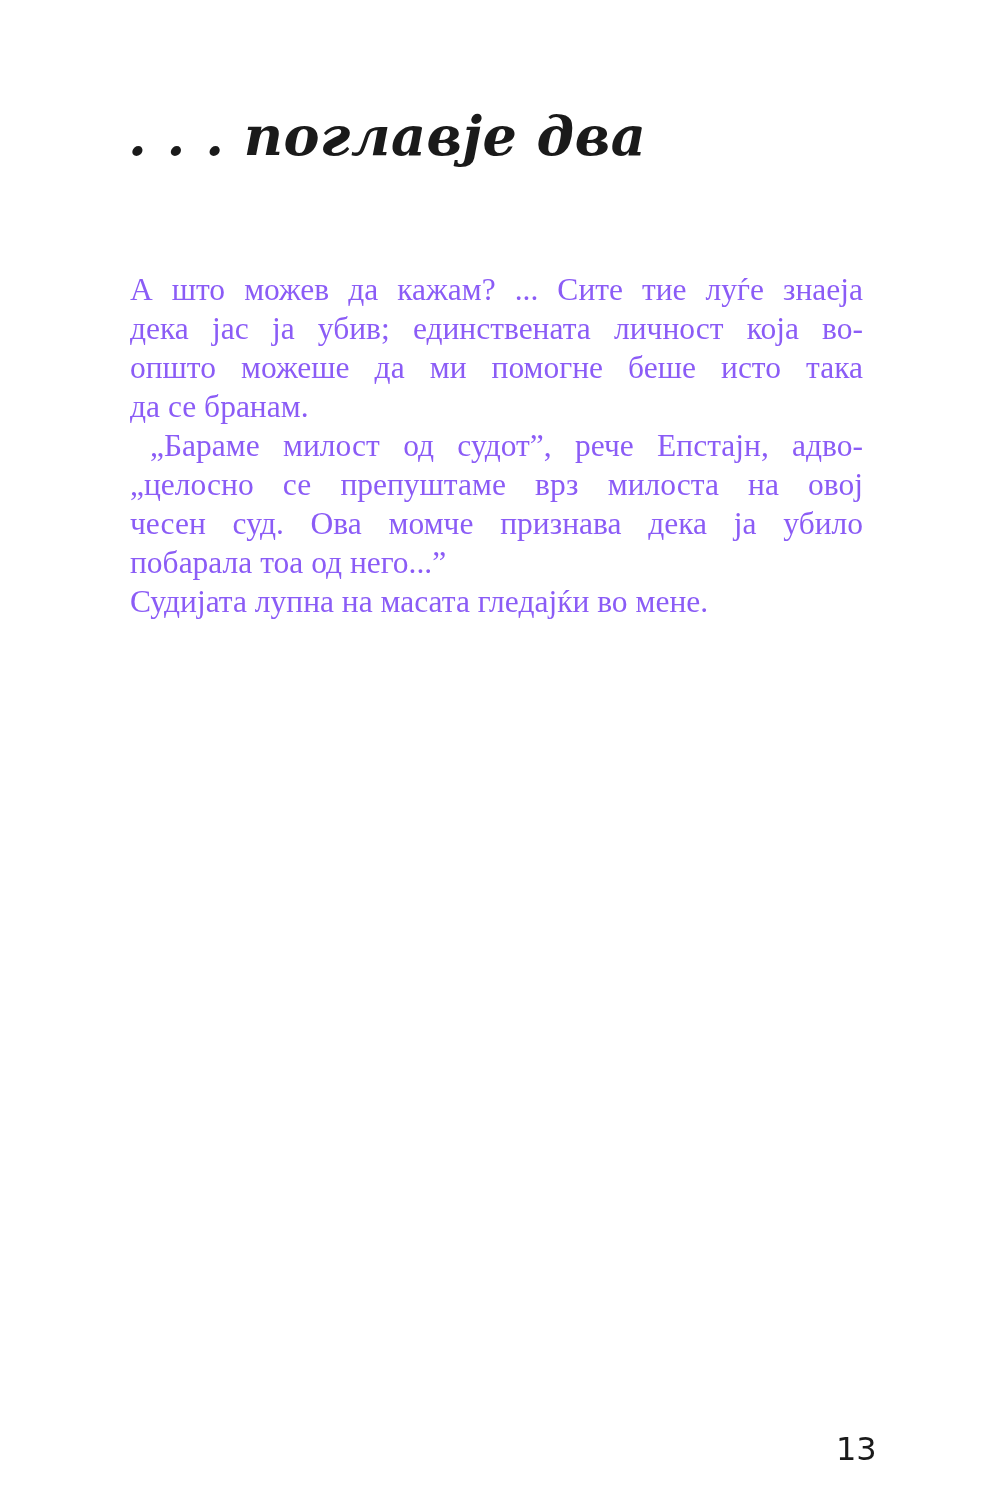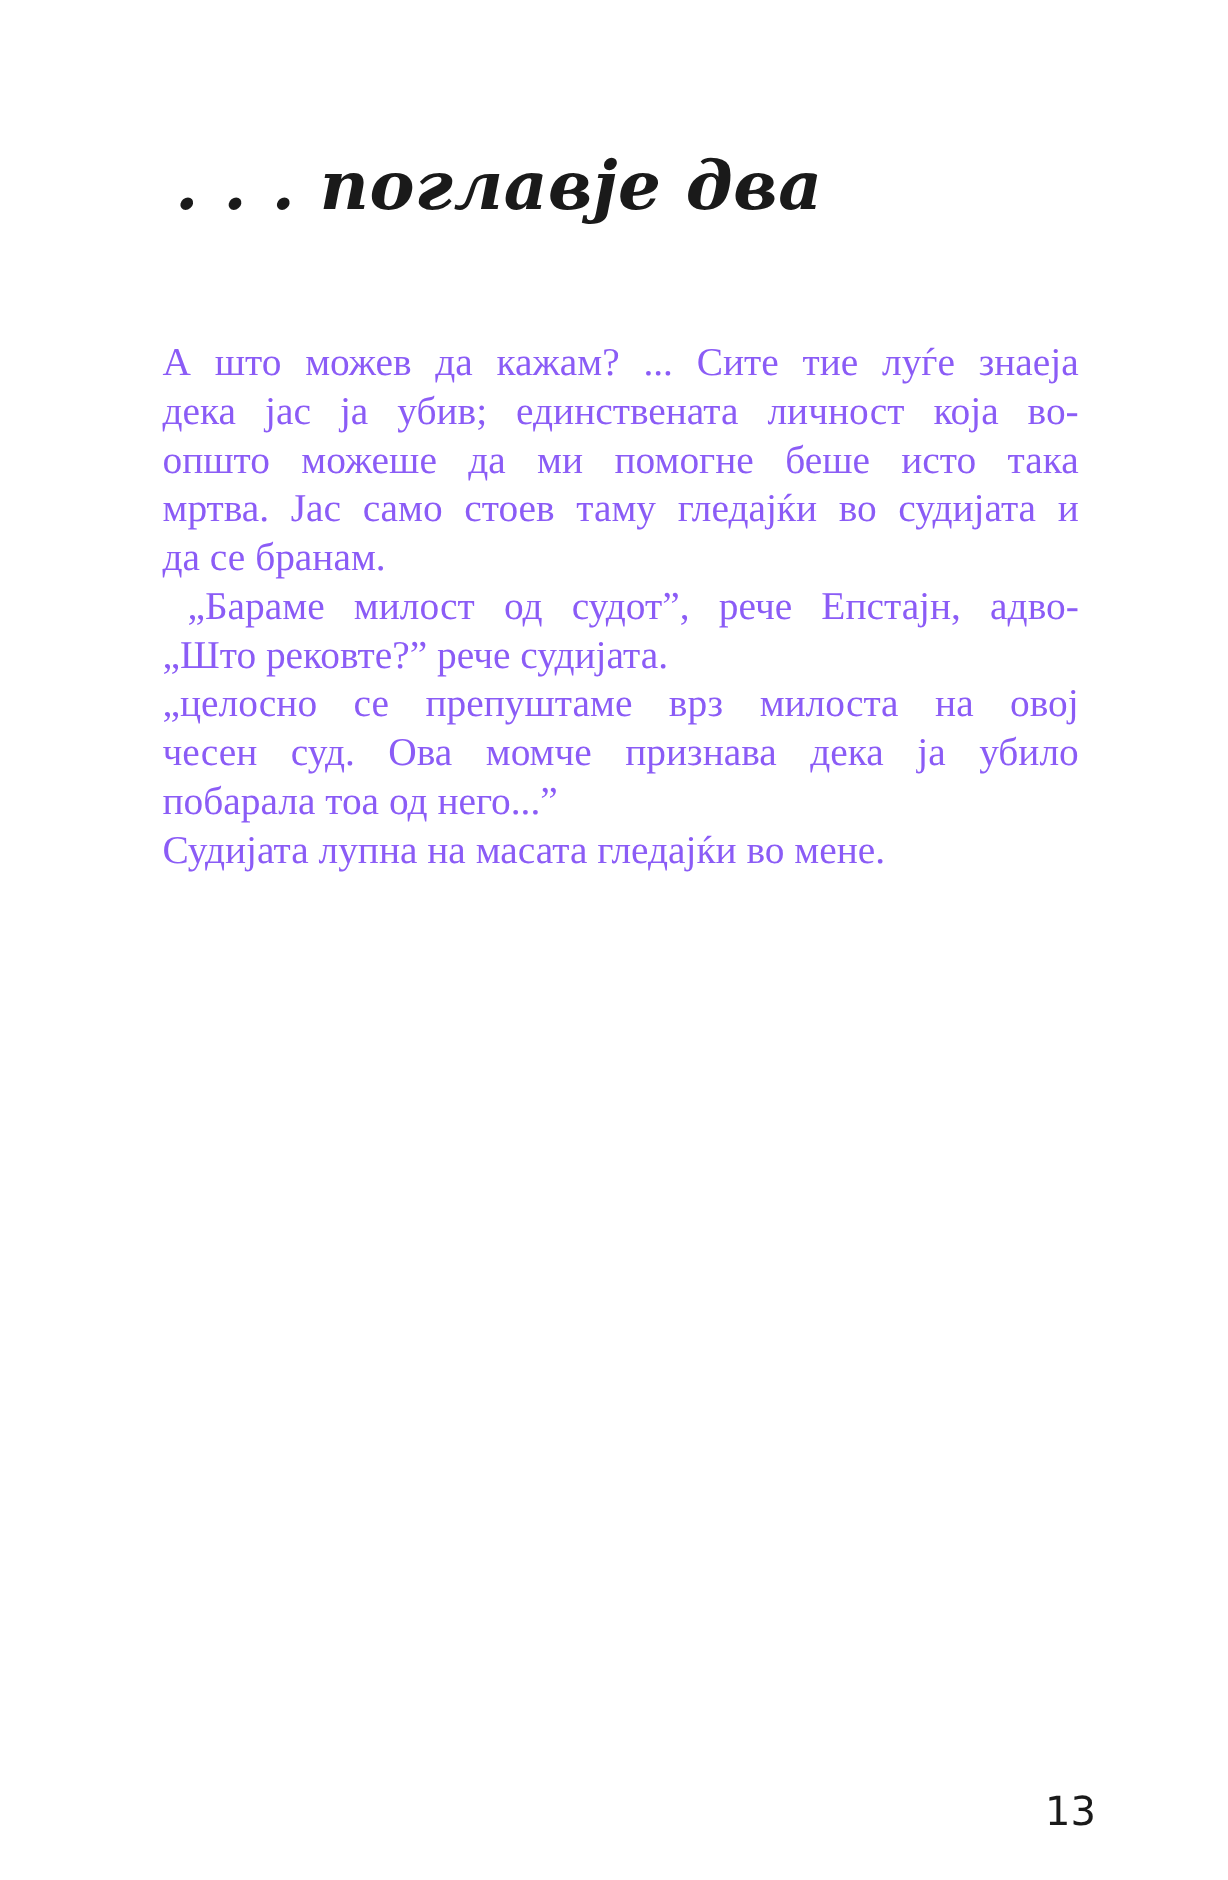--- a/index.html
+++ b/index.html
@@ -18,21 +18,21 @@
     position: absolute;
     left: 0; top: 0;
     width: 982px;
     height: 1504px;
     background: #ffffff;
   }
   .chapter-title {
     position: absolute;
     left: 128px;
     top: 104px;
-    margin: 12px;
+    margin: 0;
     font-family: "DejaVu Serif", "Liberation Serif", serif;
     font-style: italic;
     font-weight: bold;
     font-size: 54px;
     letter-spacing: 0.5px;
     color: #1a1a1a;
     white-space: nowrap;
   }
   .body-text {
     position: absolute;
@@ -68,24 +68,22 @@
 </head>
 <body>
 
 <div class="page">
   <h1 class="chapter-title">. . . поглавје два</h1>
 
   <div class="body-text">
     <span class="line justify">А што можев да кажам? ... Сите тие луѓе знаеја</span>
     <span class="line justify">дека јас ја убив; единствената личност која во-</span>
     <span class="line justify">општо можеше да ми помогне беше исто така</span>
-    <span class="line justify">мртва. Јас само стоев таму гледајќи во судијата и</span>
     <span class="line">да се бранам.</span>
     <span class="line justify indent">„Бараме милост од судот”, рече Епстајн, адво-</span>
-    <span class="line">„Што рековте?” рече судијата.</span>
     <span class="line justify">„целосно се препуштаме врз милоста на овој</span>
     <span class="line justify">чесен суд. Ова момче признава дека ја убило</span>
     <span class="line">побарала тоа од него...”</span>
     <span class="line">Судијата лупна на масата гледајќи во мене.</span>
   </div>
 
   <div class="page-number">13</div>
 </div>
 
 </body></html>

